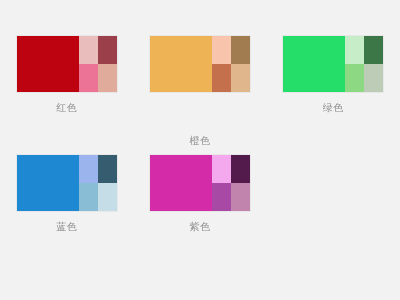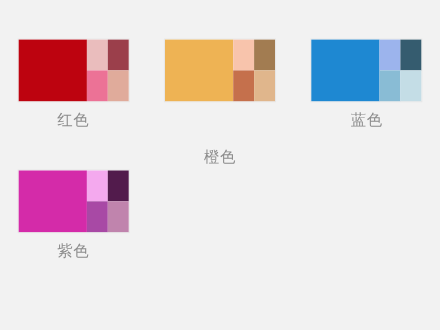--- a/index.html
+++ b/index.html
@@ -57,21 +57,21 @@
     grid-template-rows: 1fr 1fr;
   }
 
   .swatch-accent {
     width: 100%;
     height: 100%;
   }
 
   .palette-label {
     margin-top: 11px;
-    font-size: 14px;
+    font-size: 10px;
     line-height: 1;
     color: #8c8c8c;
     letter-spacing: 0.5px;
     text-align: center;
     user-select: none;
   }
 </style>
 </head>
 <body style="background: rgb(242, 242, 242);">
 
@@ -95,20 +95,32 @@
           <div class="swatch-accent" style="background: rgb(248, 196, 172);"></div>
           <div class="swatch-accent" style="background: rgb(162, 124, 81);"></div>
           <div class="swatch-accent" style="background: rgb(197, 112, 76);"></div>
           <div class="swatch-accent" style="background: rgb(224, 182, 140);"></div>
         </div>
       </div>
       <div class="palette-label" style="color: rgb(140, 140, 140); margin-top: 44px;">橙色</div>
     </div>
     <div class="palette-card">
       <div class="swatch-block">
+        <div class="swatch-main" style="background: rgb(37, 222, 105);"></div>
+        <div class="swatch-accents">
+          <div class="swatch-accent" style="background: rgb(198, 237, 200);"></div>
+          <div class="swatch-accent" style="background: rgb(59, 119, 71);"></div>
+          <div class="swatch-accent" style="background: rgb(141, 217, 131);"></div>
+          <div class="swatch-accent" style="background: rgb(189, 204, 183);"></div>
+        </div>
+      </div>
+      <div class="palette-label" style="color: rgb(140, 140, 140);">绿色</div>
+    </div>
+    <div class="palette-card">
+      <div class="swatch-block">
         <div class="swatch-main" style="background: rgb(30, 136, 210);"></div>
         <div class="swatch-accents">
           <div class="swatch-accent" style="background: rgb(156, 180, 237);"></div>
           <div class="swatch-accent" style="background: rgb(53, 92, 111);"></div>
           <div class="swatch-accent" style="background: rgb(137, 188, 213);"></div>
           <div class="swatch-accent" style="background: rgb(196, 221, 230);"></div>
         </div>
       </div>
       <div class="palette-label" style="color: rgb(140, 140, 140);">蓝色</div>
     </div>

